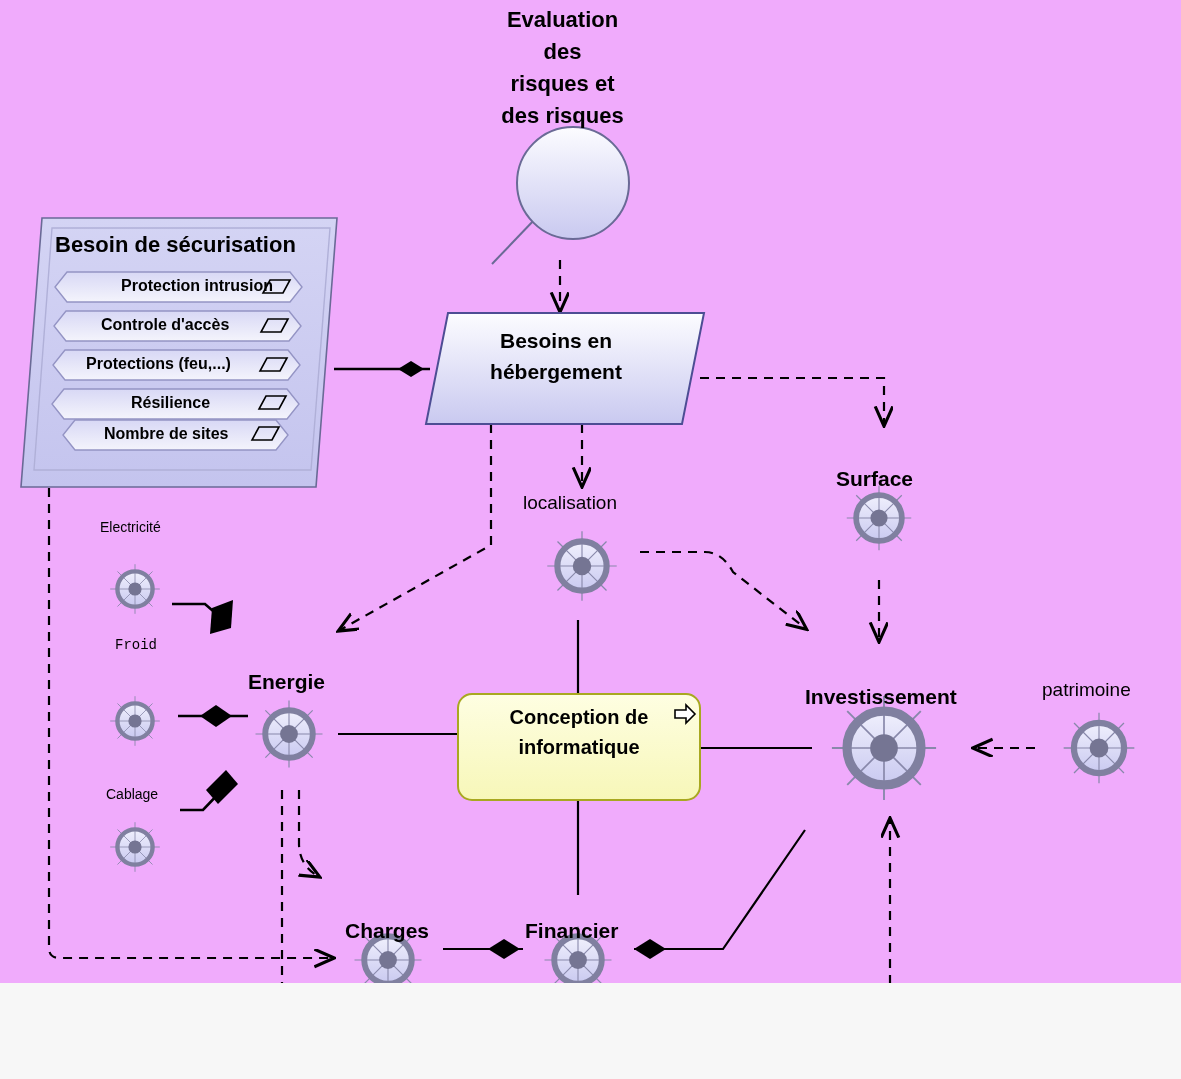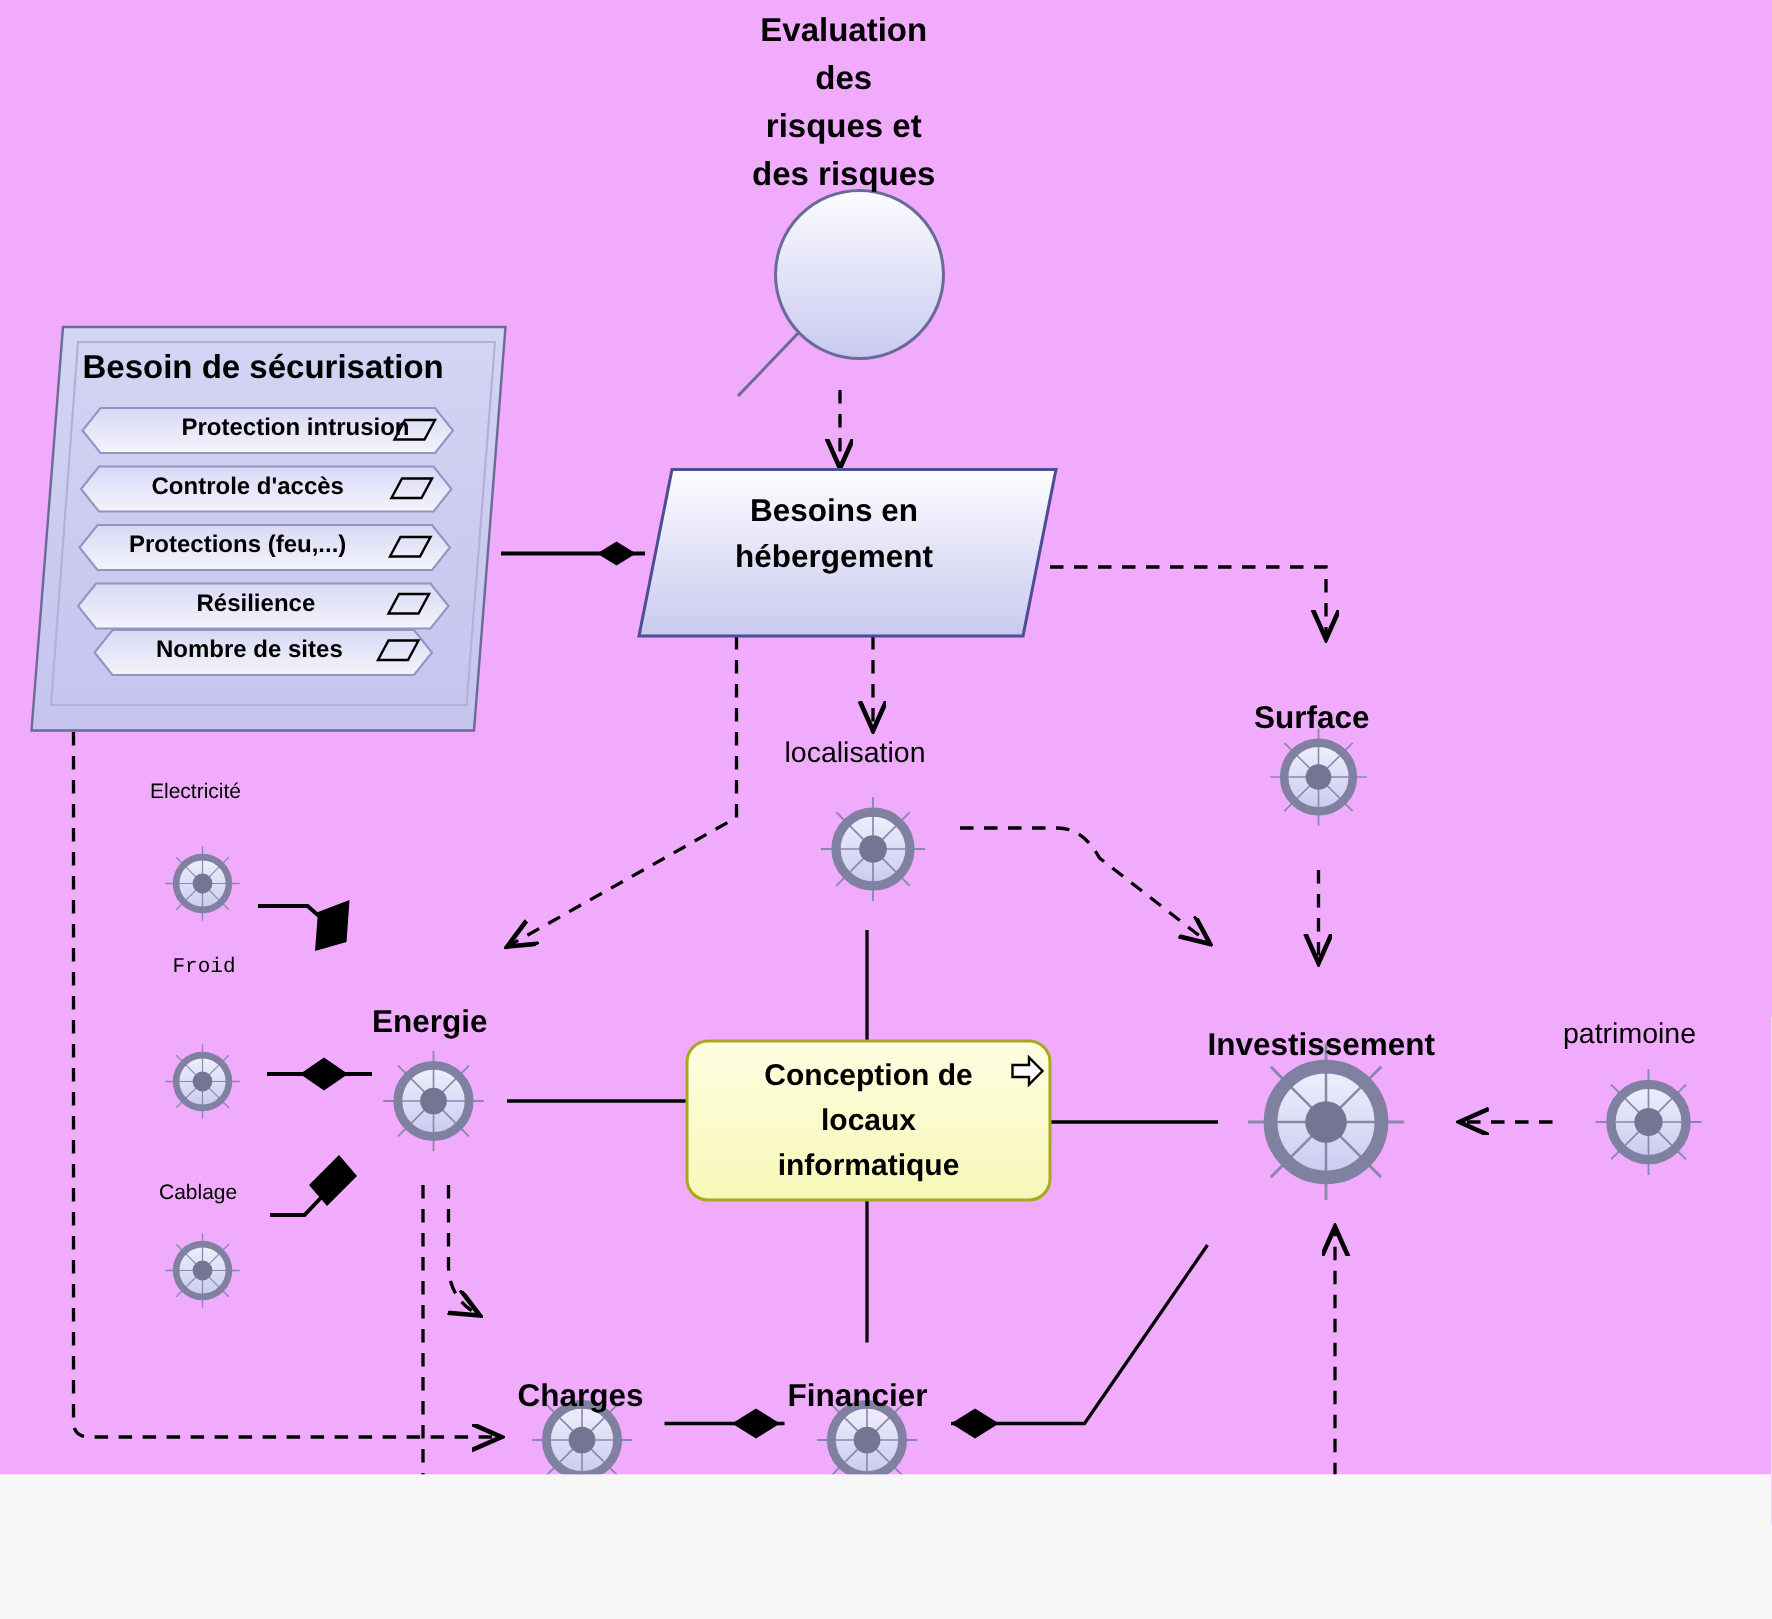--- a/index.html
+++ b/index.html
@@ -287,21 +287,20 @@
   <div class="lbl panel-item-lbl" style="left:131px; top:394px;">Résilience</div>
   <div class="lbl panel-item-lbl" style="left:104px; top:425px;">Nombre de sites</div>
 
   <div class="lbl para-lbl" style="left:450px; top:325px; width:212px;">
     <div>Besoins en</div>
     <div>hébergement</div>
   </div>
 
   <div class="lbl yellow-lbl" style="left:463px; top:702px; width:232px;">
     <div>Conception de</div>
-    <div>locaux</div>
     <div>informatique</div>
   </div>
 
   <div class="lbl node-lbl-md" style="left:523px; top:492px;">localisation</div>
   <div class="lbl node-lbl-lg" style="left:836px; top:431px;">Surface</div>
   <div class="lbl node-lbl-lg" style="left:805px; top:649px;">Investissement</div>
   <div class="lbl node-lbl-md" style="left:1042px; top:679px;">patrimoine</div>
   <div class="lbl node-lbl-lg" style="left:248px; top:634px;">Energie</div>
   <div class="lbl node-lbl-sm" style="left:100px; top:519px;">Electricité</div>
   <div class="lbl node-lbl-sm" style="left:115px; top:637px;font-family:Liberation Mono, monospace;">Froid</div>

